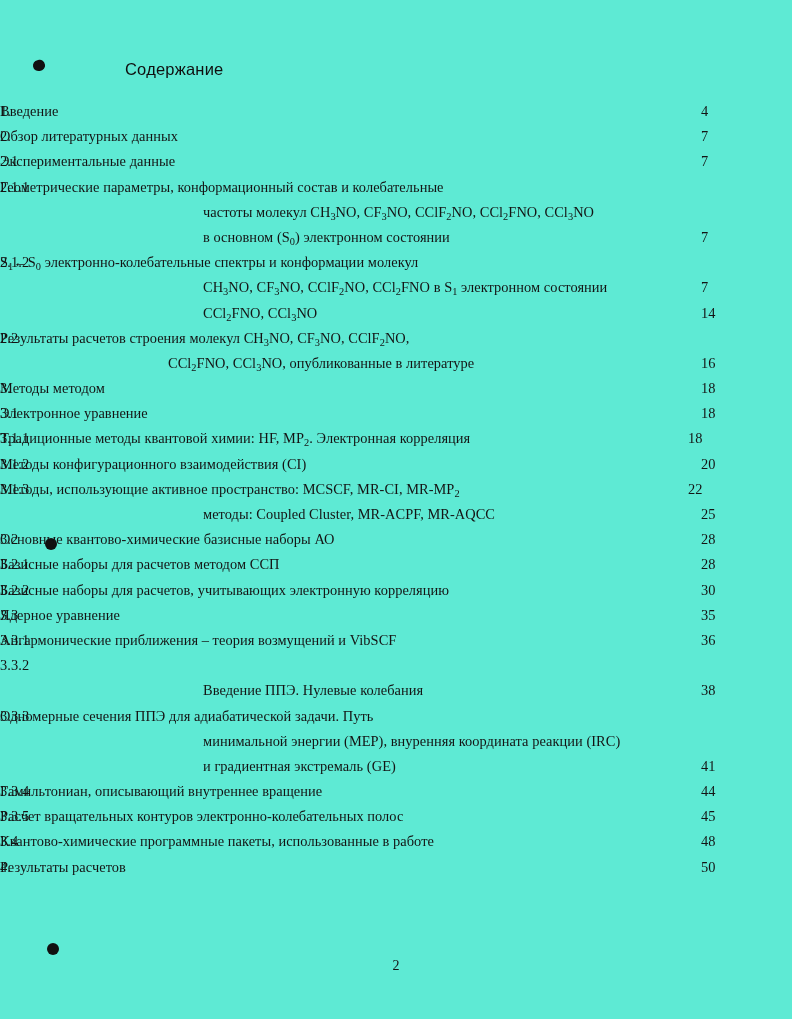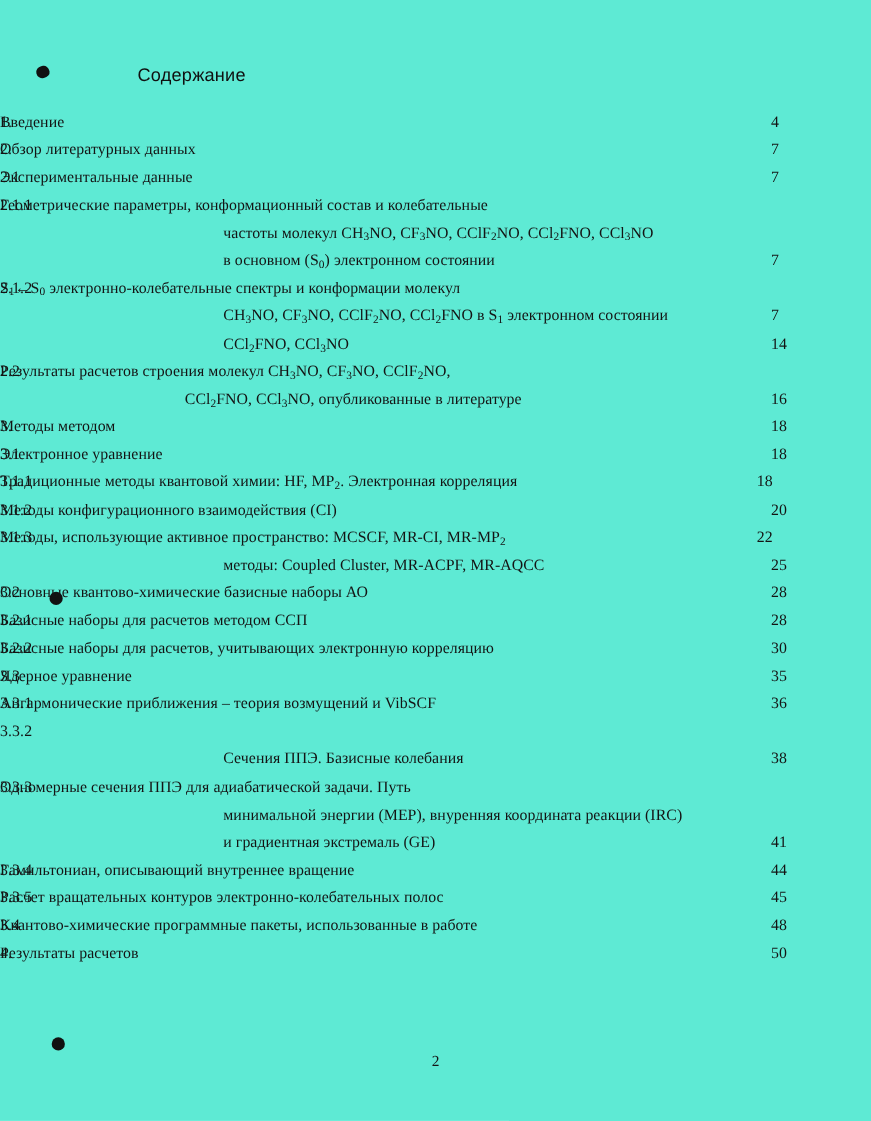--- a/index.html
+++ b/index.html
@@ -276,21 +276,21 @@
           <span class="toc-num">3.3.1</span>
           <span class="toc-text">Ангармонические приближения – теория возмущений и VibSCF</span>
           <span class="toc-page">36</span>
         </div>
       </div>
       <div class="toc-entry lvl-3">
         <div class="toc-line">
           <span class="toc-num">3.3.2</span>
         </div>
         <div class="toc-line">
-          <span class="toc-text cont">Сечения ППЭ. Базисные колебания</span>
+          <span class="toc-text cont">Введение ППЭ. Нулевые колебания</span>
           <span class="toc-page">38</span>
         </div>
       </div>
       <div class="toc-entry lvl-3">
         <div class="toc-line">
           <span class="toc-num">3.3.3</span>
           <span class="toc-text">Одномерные сечения ППЭ для адиабатической задачи. Путь</span>
         </div>
         <div class="toc-line">
           <span class="toc-text cont">минимальной энергии (MEP), внуренняя координата реакции (IRC)</span>

